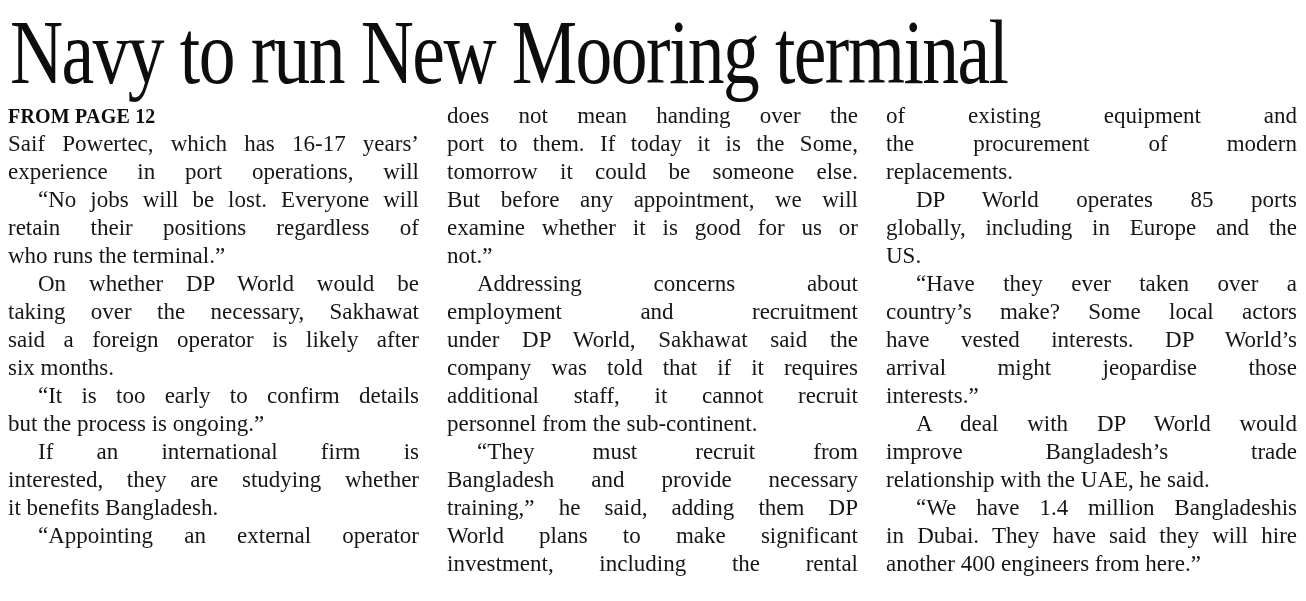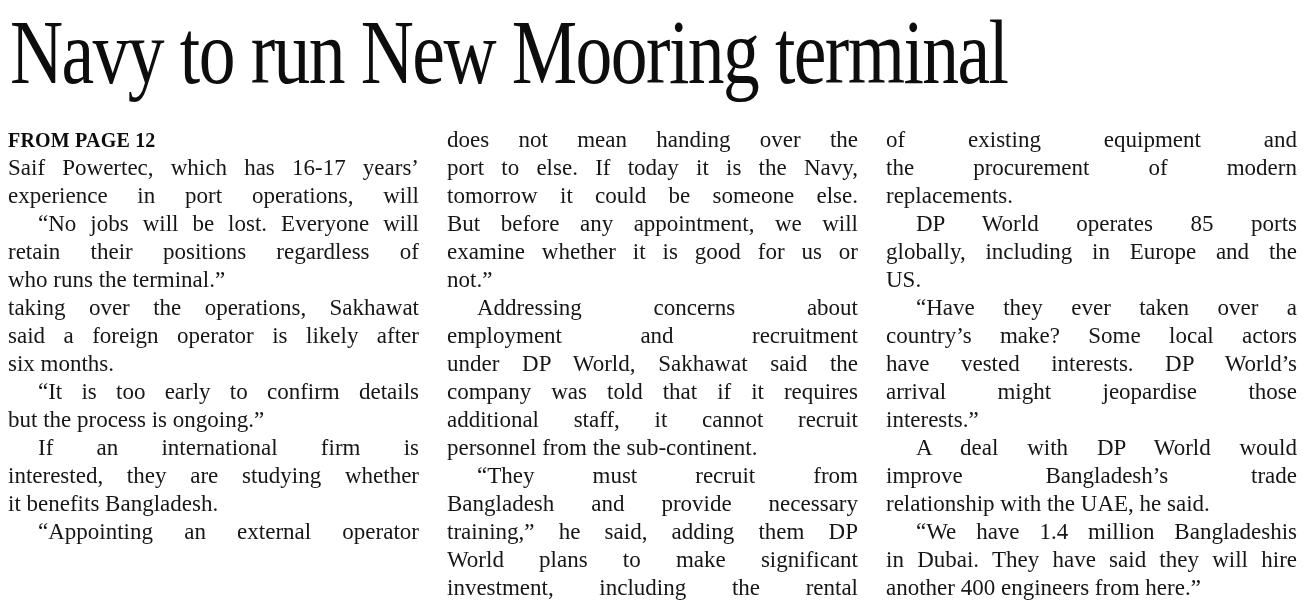--- a/index.html
+++ b/index.html
@@ -22,21 +22,21 @@
     line-height: 100px;
     font-weight: 500;
     letter-spacing: -2px;
     transform: scaleX(0.80);
     transform-origin: left center;
     white-space: nowrap;
     color: #0d0d0d;
   }
   .columns {
     position: absolute;
-    left: 8px; top: 126px;
+    left: 8px; top: 102px;
     width: 1290px;
     display: flex;
     gap: 28px;
   }
   .col {
     width: 411px;
     flex: 0 0 411px;
   }
   .from-page {
     font-weight: 700;
@@ -72,36 +72,37 @@
   <div class="columns">
 
     <div class="col">
       <div class="from-page">FROM PAGE 12</div>
       <div>
           <div class="line">Saif Powertec, which has 16-17 years’</div>
           <div class="line">experience in port operations, will</div>
           <div class="line indent">“No jobs will be lost. Everyone will</div>
           <div class="line">retain their positions regardless of</div>
           <div class="line no-just">who runs the terminal.”</div>
-          <div class="line">taking over the operations, Sakhawat</div>
+          <div class="line indent">On whether DP World would be</div>
+          <div class="line">taking over the necessary, Sakhawat</div>
           <div class="line">said a foreign operator is likely after</div>
           <div class="line no-just">six months.</div>
           <div class="line indent">“It is too early to confirm details</div>
           <div class="line no-just">but the process is ongoing.”</div>
           <div class="line indent">If an international firm is</div>
           <div class="line">interested, they are studying whether</div>
           <div class="line no-just">it benefits Bangladesh.</div>
           <div class="line indent">“Appointing an external operator</div>
         </div>
     </div>
 
     <div class="col">
       <div>
           <div class="line">does not mean handing over the</div>
-          <div class="line">port to else. If today it is the Navy,</div>
+          <div class="line">port to them. If today it is the Some,</div>
           <div class="line">tomorrow it could be someone else.</div>
           <div class="line">But before any appointment, we will</div>
           <div class="line">examine whether it is good for us or</div>
           <div class="line no-just">not.”</div>
           <div class="line indent">Addressing concerns about</div>
           <div class="line">employment and recruitment</div>
           <div class="line">under DP World, Sakhawat said the</div>
           <div class="line">company was told that if it requires</div>
           <div class="line">additional staff, it cannot recruit</div>
           <div class="line no-just">personnel from the sub-continent.</div>

